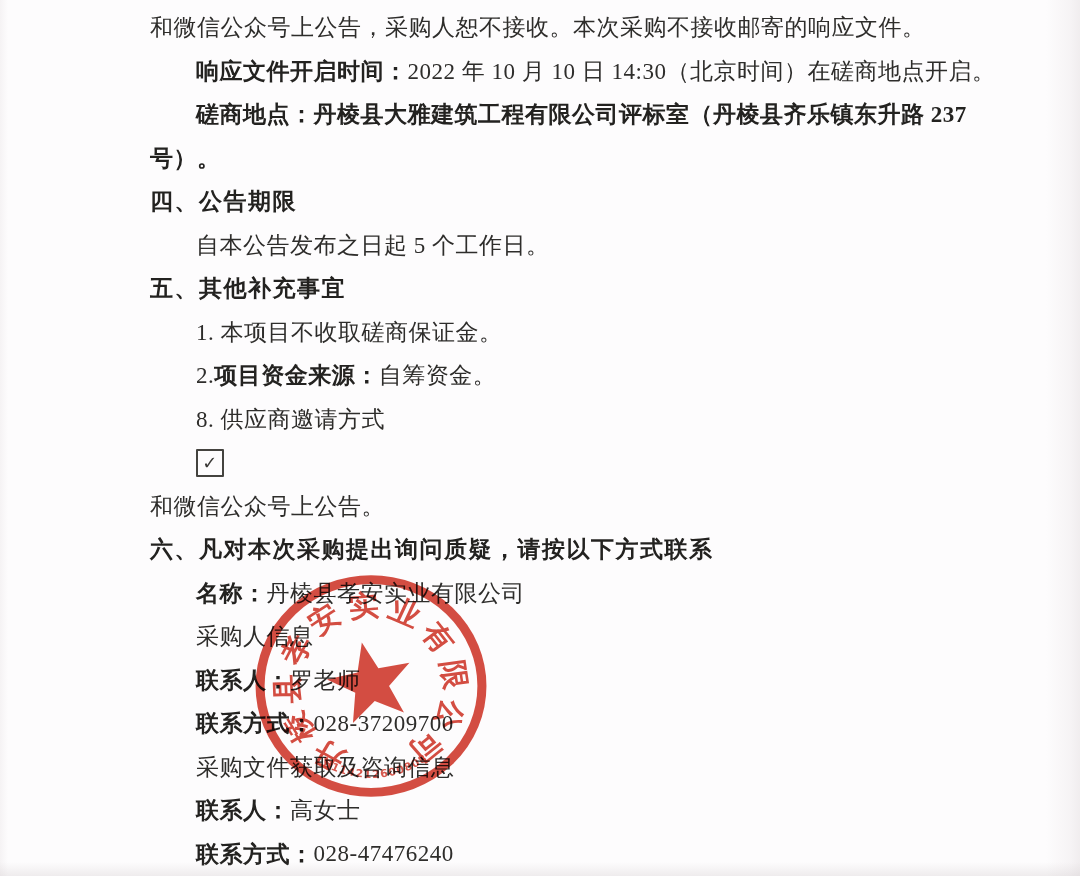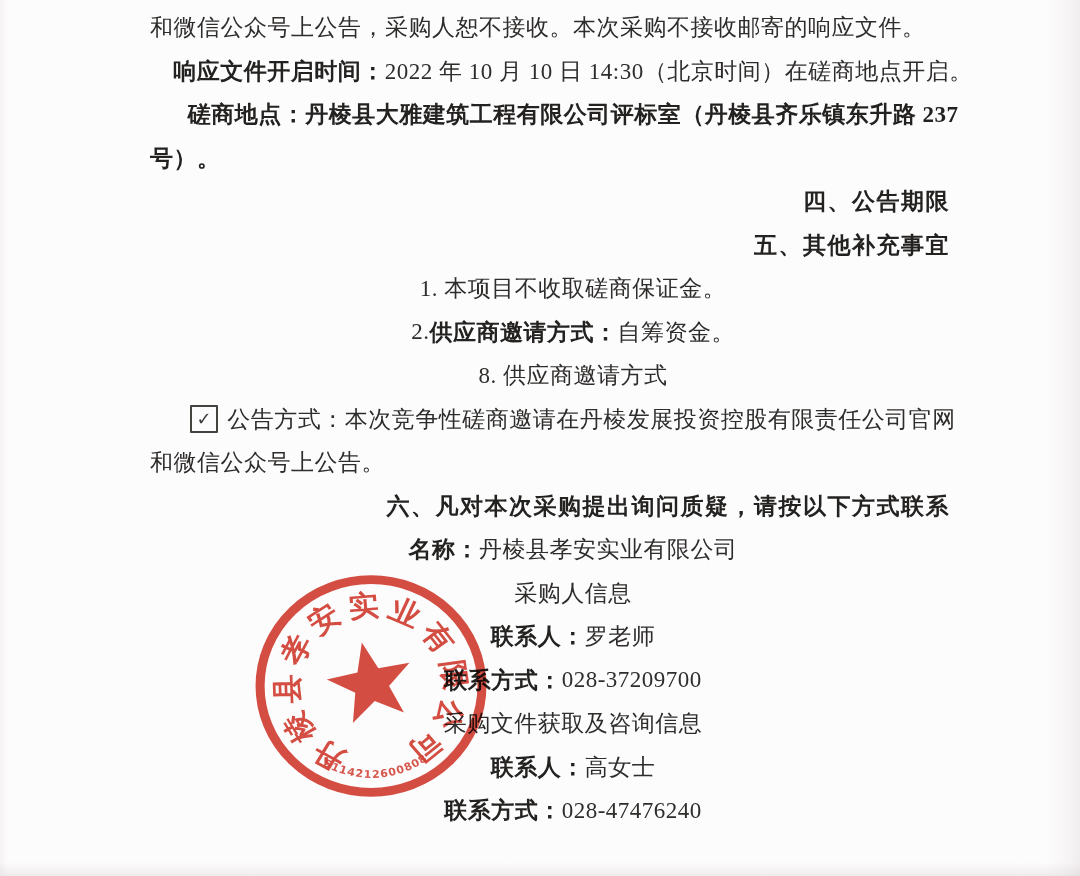--- a/index.html
+++ b/index.html
@@ -13,22 +13,22 @@
   
   .edge-right{position:absolute;top:0;right:0;width:34px;height:100%;
     background:linear-gradient(to right, rgba(216,206,210,0) 0%, rgba(216,206,210,0.18) 70%, rgba(208,198,202,0.28) 100%);}
   .edge-bottom{position:absolute;left:0;bottom:0;width:100%;height:14px;
     background:linear-gradient(to bottom, rgba(205,198,200,0) 0%, rgba(205,198,200,0.30) 100%);}
   .edge-left{position:absolute;top:0;left:0;width:8px;height:100%;
     background:linear-gradient(to right, rgba(214,206,209,0.20), rgba(214,206,209,0));}
 
   .doc{position:absolute;top:6px;left:150px;width:800px;}
   .line{height:43.5px;display:flex;align-items:center;font-size:23px;letter-spacing:0.5px;white-space:nowrap;}
-  .line.heading{font-family:Liberation Sans, sans-serif;font-weight:700;color:#323230;letter-spacing:1.5px;justify-content:flex-end;}
-  .line.ind{padding-left:46px;justify-content:center;}
+  .line.heading{font-family:Liberation Sans, sans-serif;font-weight:700;color:#323230;letter-spacing:1.5px;}
+  .line.ind{padding-left:46px;}
   .line .b{font-weight:700;color:#232220;}
   .cbx{display:inline-flex;width:24px;height:24px;border:2px solid #44433f;border-radius:1px;
     align-items:center;justify-content:center;font-size:18px;line-height:1;color:#3a3936;
     margin-right:9px;flex:0 0 auto;font-family:"DejaVu Sans", sans-serif;}
 
   .seal{position:absolute;left:250px;top:570px;width:242px;height:232px;
     mix-blend-mode:multiply;opacity:0.92;pointer-events:none;}
 </style>
 </head>
 <body>
@@ -44,37 +44,39 @@
       </div>
       <div class="line body ind">
         <span class="b">磋商地点：丹棱县大雅建筑工程有限公司评标室（丹棱县齐乐镇东升路 237</span>
       </div>
       <div class="line body">
         <span class="b">号）。</span>
       </div>
       <div class="line heading">
         <span class="b">四、公告期限</span>
       </div>
+      <div class="line body ind">
+        <span>自本公告发布之日起 5 个工作日。</span>
+      </div>
       <div class="line heading">
         <span class="b">五、其他补充事宜</span>
       </div>
       <div class="line body ind">
         <span>1.  本项目不收取磋商保证金。</span>
       </div>
       <div class="line body ind">
         <span>2.  </span>
-        <span class="b">供应商邀请方式：</span>
+        <span class="b">项目资金来源：</span>
         <span>自筹资金。</span>
       </div>
       <div class="line body ind">
         <span>8.  供应商邀请方式</span>
       </div>
       <div class="line body ind">
         <span class="cbx">✓</span>
-        <span>公告方式：本次竞争性磋商邀请在丹棱发展投资控股有限责任公司官网</span>
       </div>
       <div class="line body">
         <span>和微信公众号上公告。</span>
       </div>
       <div class="line heading">
         <span class="b">六、凡对本次采购提出询问质疑，请按以下方式联系</span>
       </div>
       <div class="line body ind">
         <span class="b">名称：</span>
         <span>丹棱县孝安实业有限公司</span>

